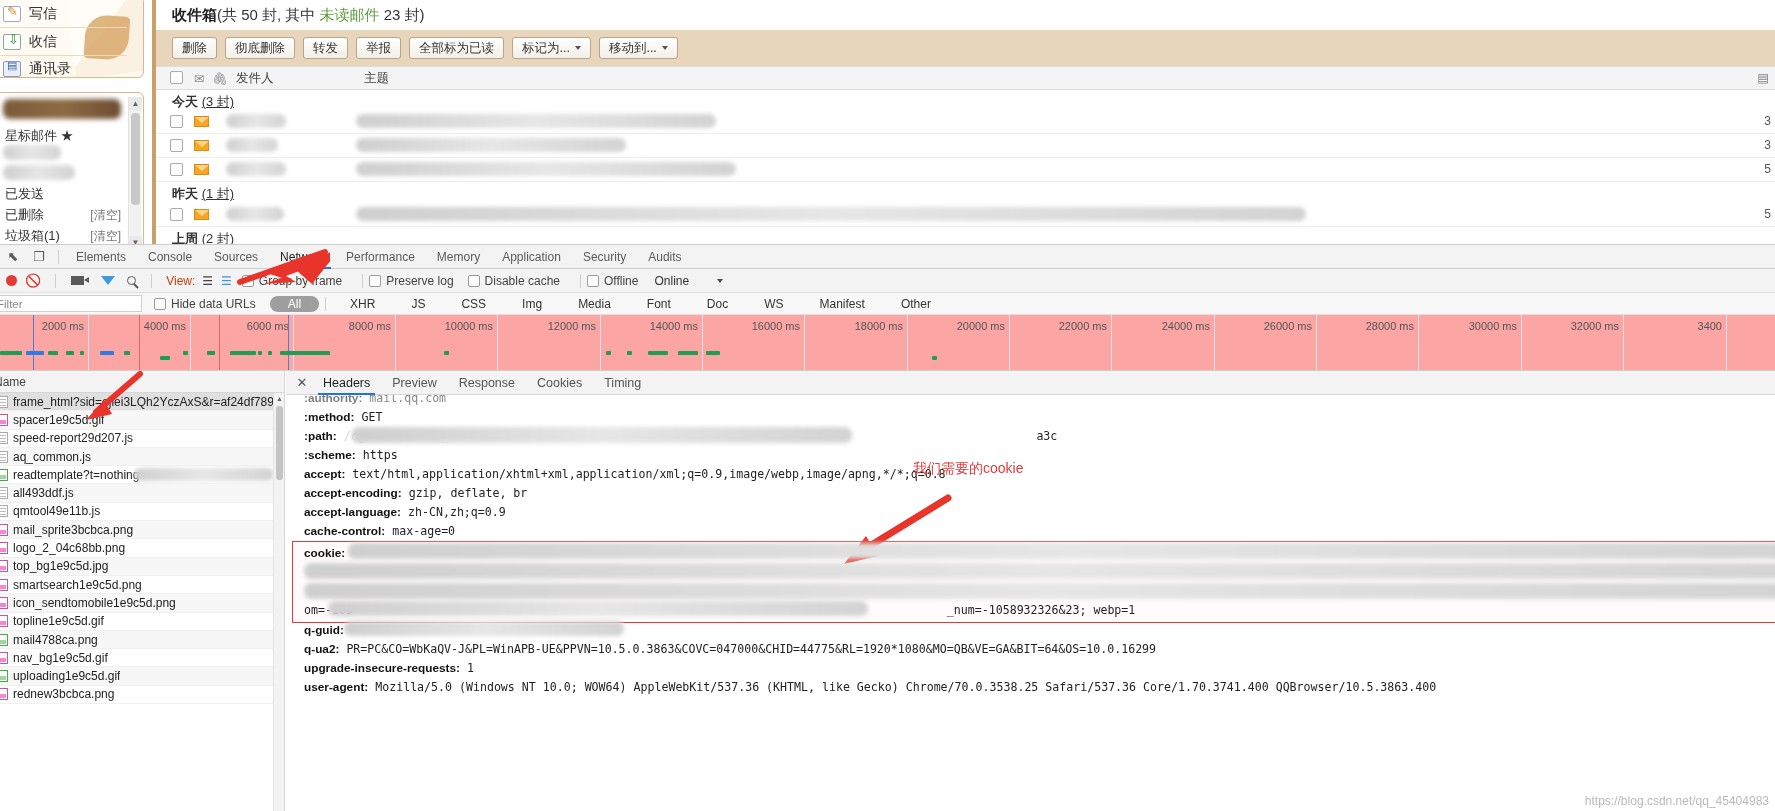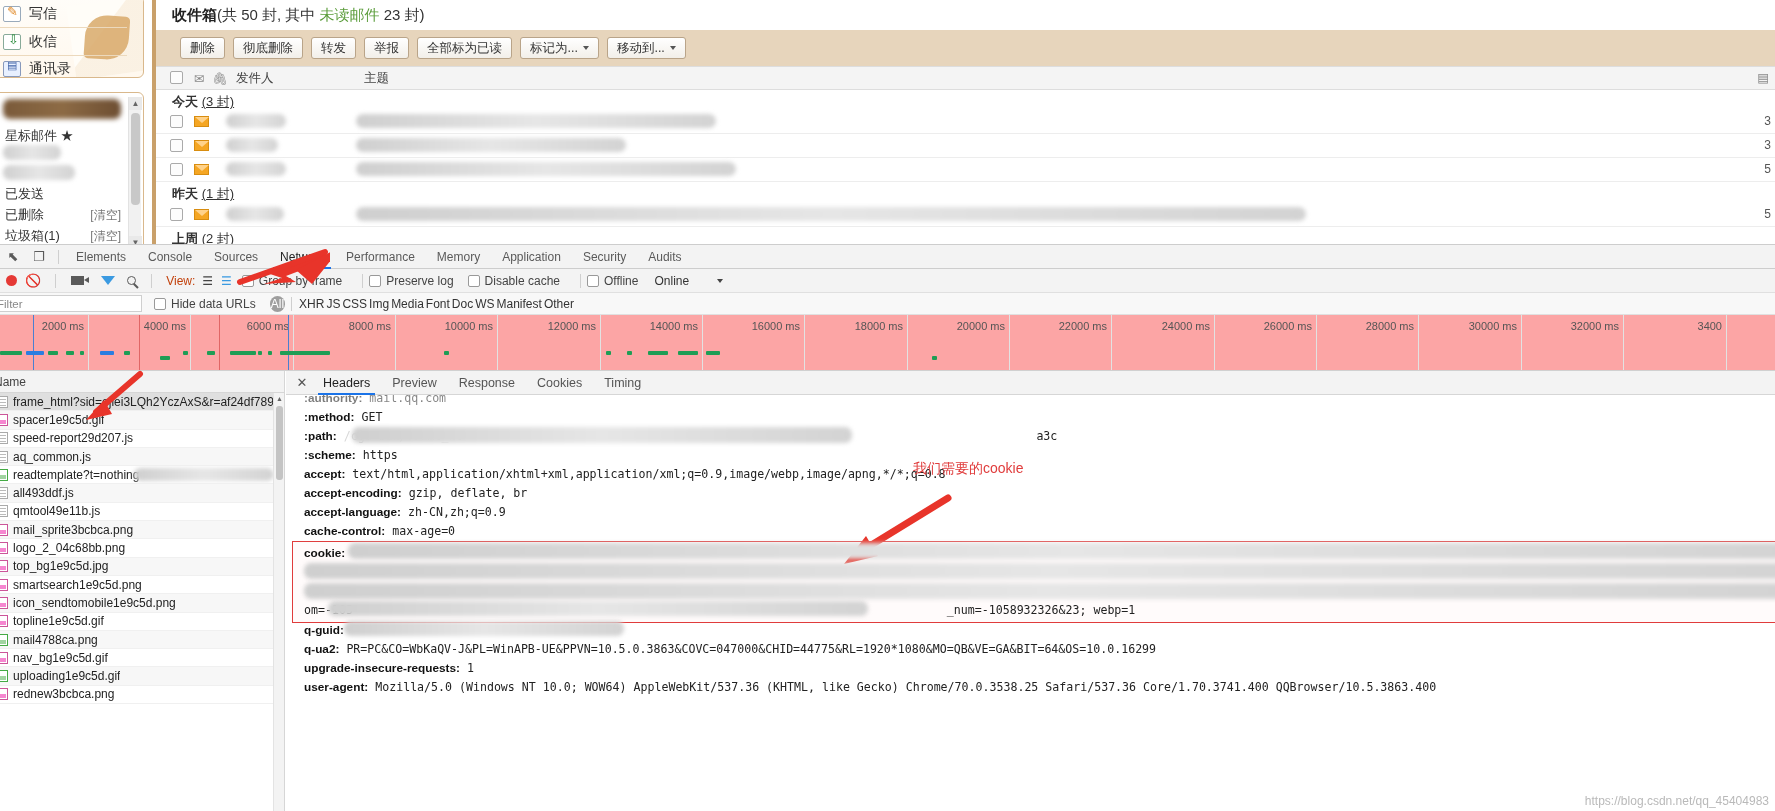--- a/index.html
+++ b/index.html
@@ -106,21 +106,21 @@
     background: #fff; border-left: 4px solid #c9a06a;
   }
   .mail-title {
     position: absolute; left: 16px; top: 6px; font-size: 15px; color: #333;
   }
   .mail-title b { color: #222; }
   .mail-title .unread { color: #5a9c3a; }
   .mail-toolbar {
     position: absolute; left: 0; top: 30px; right: 0; height: 36px;
     background: #e7d5bc; display: flex; align-items: center;
-    padding-left: 24px; gap: 8px;
+    padding-left: 16px; gap: 8px;
   }
   .tb-btn {
     height: 22px; padding: 0 9px; font-size: 12.5px; color: #333;
     background: linear-gradient(180deg,#ffffff,#f2efe9);
     border: 1px solid #b9a489; border-radius: 3px;
     display: flex; align-items: center; gap: 5px; white-space: nowrap;
   }
   .caret {
     width: 0; height: 0; border-left: 3.5px solid transparent;
     border-right: 3.5px solid transparent; border-top: 4px solid #555;
@@ -229,21 +229,21 @@
     position: absolute; left: 0; top: 48px; right: 0; height: 22px;
     background: #f8f8f8; border-bottom: 1px solid #e0e0e0;
     display: flex; align-items: center; font-size: 12px; color: #444;
   }
   .filter-input {
     position: absolute; left: -10px; top: 2px; width: 152px; height: 17px;
     border: 1px solid #cfcfcf; background: #fff; font-size: 11.5px;
     color: #888; padding-left: 6px; line-height: 16px;
   }
   .ftype {
-    padding: 1px 1px; border-radius: 9px; color: #333; white-space: nowrap;
+    padding: 1px 18px; border-radius: 9px; color: #333; white-space: nowrap;
   }
   .ftype.on { background: #9e9e9e; color: #fff; }
 
   .dt-overview {
     position: absolute; left: 0; top: 70px; right: 0; height: 56px;
     background: #fca5a5; border-bottom: 1px solid #d0d0d0;
   }
   .ov-tick {
     position: absolute; top: 0; bottom: 0; width: 1px; background: #e2e2e2;
   }

